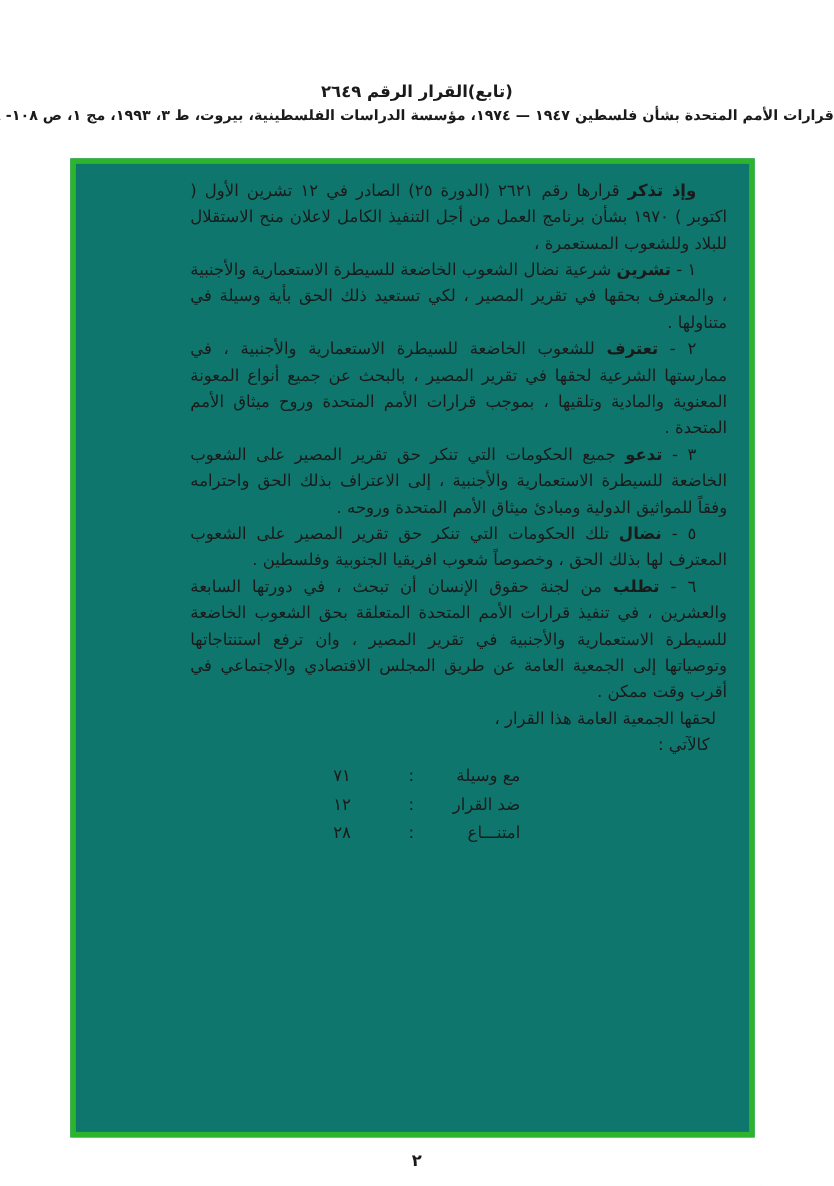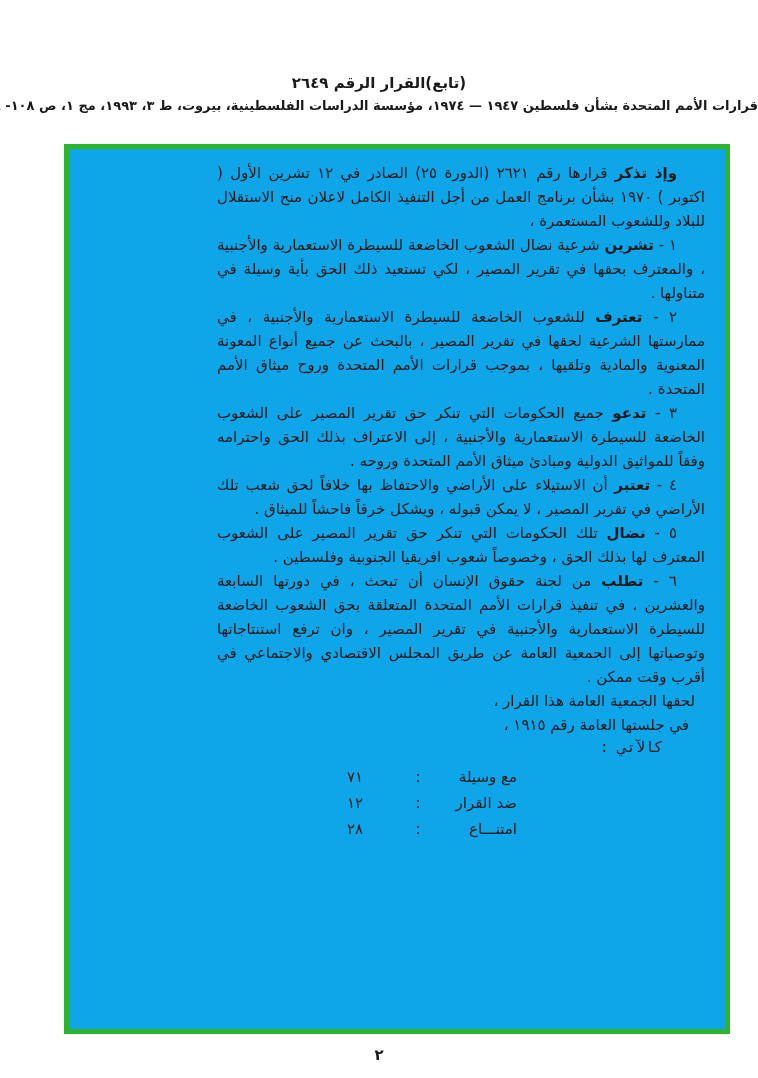--- a/index.html
+++ b/index.html
@@ -40,23 +40,22 @@
     font-size: 13px;
     white-space: nowrap;
   }
   .content-frame {
     position: absolute;
     left: 64px;
     top: 144px;
     width: 612px;
     height: 880px;
     border: 5px solid #2db42d;
-    background: #0ea5e9;
+    background: #0f766e;
     box-sizing: content-box;
-    padding-left: 44px;
   }
   .text-col {
     position: absolute;
     top: 12px;
     right: 20px;
     width: 488px;
     direction: rtl;
     font-size: 15px;
     line-height: 24px;
     text-align: justify;
@@ -119,27 +118,25 @@
 
   <div class="doc-citation">قرارات الأمم المتحدة بشأن فلسطين ١٩٤٧ — ١٩٧٤، مؤسسة الدراسات الفلسطينية، بيروت، ط ٣، ١٩٩٣، مج ١، ص ١٠٨- ١٠٩</div>
 
   <div class="content-frame" style="border-color: rgb(45, 180, 45);">
     <div class="text-col">
       <div id="paragraphs">
           <p><span></span><span class="lead">وإذ تذكر</span><span> قرارها رقم ٢٦٢١ (الدورة ٢٥) الصادر في ١٢ تشرين الأول ( اكتوبر ) ١٩٧٠ بشأن برنامج العمل من أجل التنفيذ الكامل لاعلان منح الاستقلال للبلاد وللشعوب المستعمرة ،</span></p>
           <p><span>١ - </span><span class="lead">تشرين</span><span> شرعية نضال الشعوب الخاضعة للسيطرة الاستعمارية والأجنبية ، والمعترف بحقها في تقرير المصير ، لكي تستعيد ذلك الحق بأية وسيلة في متناولها .</span></p>
           <p><span>٢ - </span><span class="lead">تعترف</span><span> للشعوب الخاضعة للسيطرة الاستعمارية والأجنبية ، في ممارستها الشرعية لحقها في تقرير المصير ، بالبحث عن جميع أنواع المعونة المعنوية والمادية وتلقيها ، بموجب قرارات الأمم المتحدة وروح ميثاق الأمم المتحدة .</span></p>
           <p><span>٣ - </span><span class="lead">تدعو</span><span> جميع الحكومات التي تنكر حق تقرير المصير على الشعوب الخاضعة للسيطرة الاستعمارية والأجنبية ، إلى الاعتراف بذلك الحق واحترامه وفقاً للمواثيق الدولية ومبادئ ميثاق الأمم المتحدة وروحه .</span></p>
-          <p><span>٤ - </span><span class="lead">تعتبر</span><span> أن الاستيلاء على الأراضي والاحتفاظ بها خلافاً لحق شعب تلك الأراضي في تقرير المصير ، لا يمكن قبوله ، ويشكل خرقاً فاحشاً للميثاق .</span></p>
           <p><span>٥ - </span><span class="lead">نضال</span><span> تلك الحكومات التي تنكر حق تقرير المصير على الشعوب المعترف لها بذلك الحق ، وخصوصاً شعوب افريقيا الجنوبية وفلسطين .</span></p>
           <p><span>٦ - </span><span class="lead">تطلب</span><span> من لجنة حقوق الإنسان أن تبحث ، في دورتها السابعة والعشرين ، في تنفيذ قرارات الأمم المتحدة المتعلقة بحق الشعوب الخاضعة للسيطرة الاستعمارية والأجنبية في تقرير المصير ، وان ترفع استنتاجاتها وتوصياتها إلى الجمعية العامة عن طريق المجلس الاقتصادي والاجتماعي في أقرب وقت ممكن .</span></p>
         </div>
       <div id="closing" class="closing">
           <p>لحقها الجمعية العامة هذا القرار ،</p>
-          <p>في جلستها العامة رقم ١٩١٥ ،</p>
           <p>كالآتي :</p>
         </div>
       <div id="votes" class="votes">
           <div class="vote-row">
             <span class="v-label">مع وسيلة</span>
             <span class="v-colon">:</span>
             <span class="v-value">٧١</span>
           </div>
           <div class="vote-row">
             <span class="v-label">ضد القرار</span>

